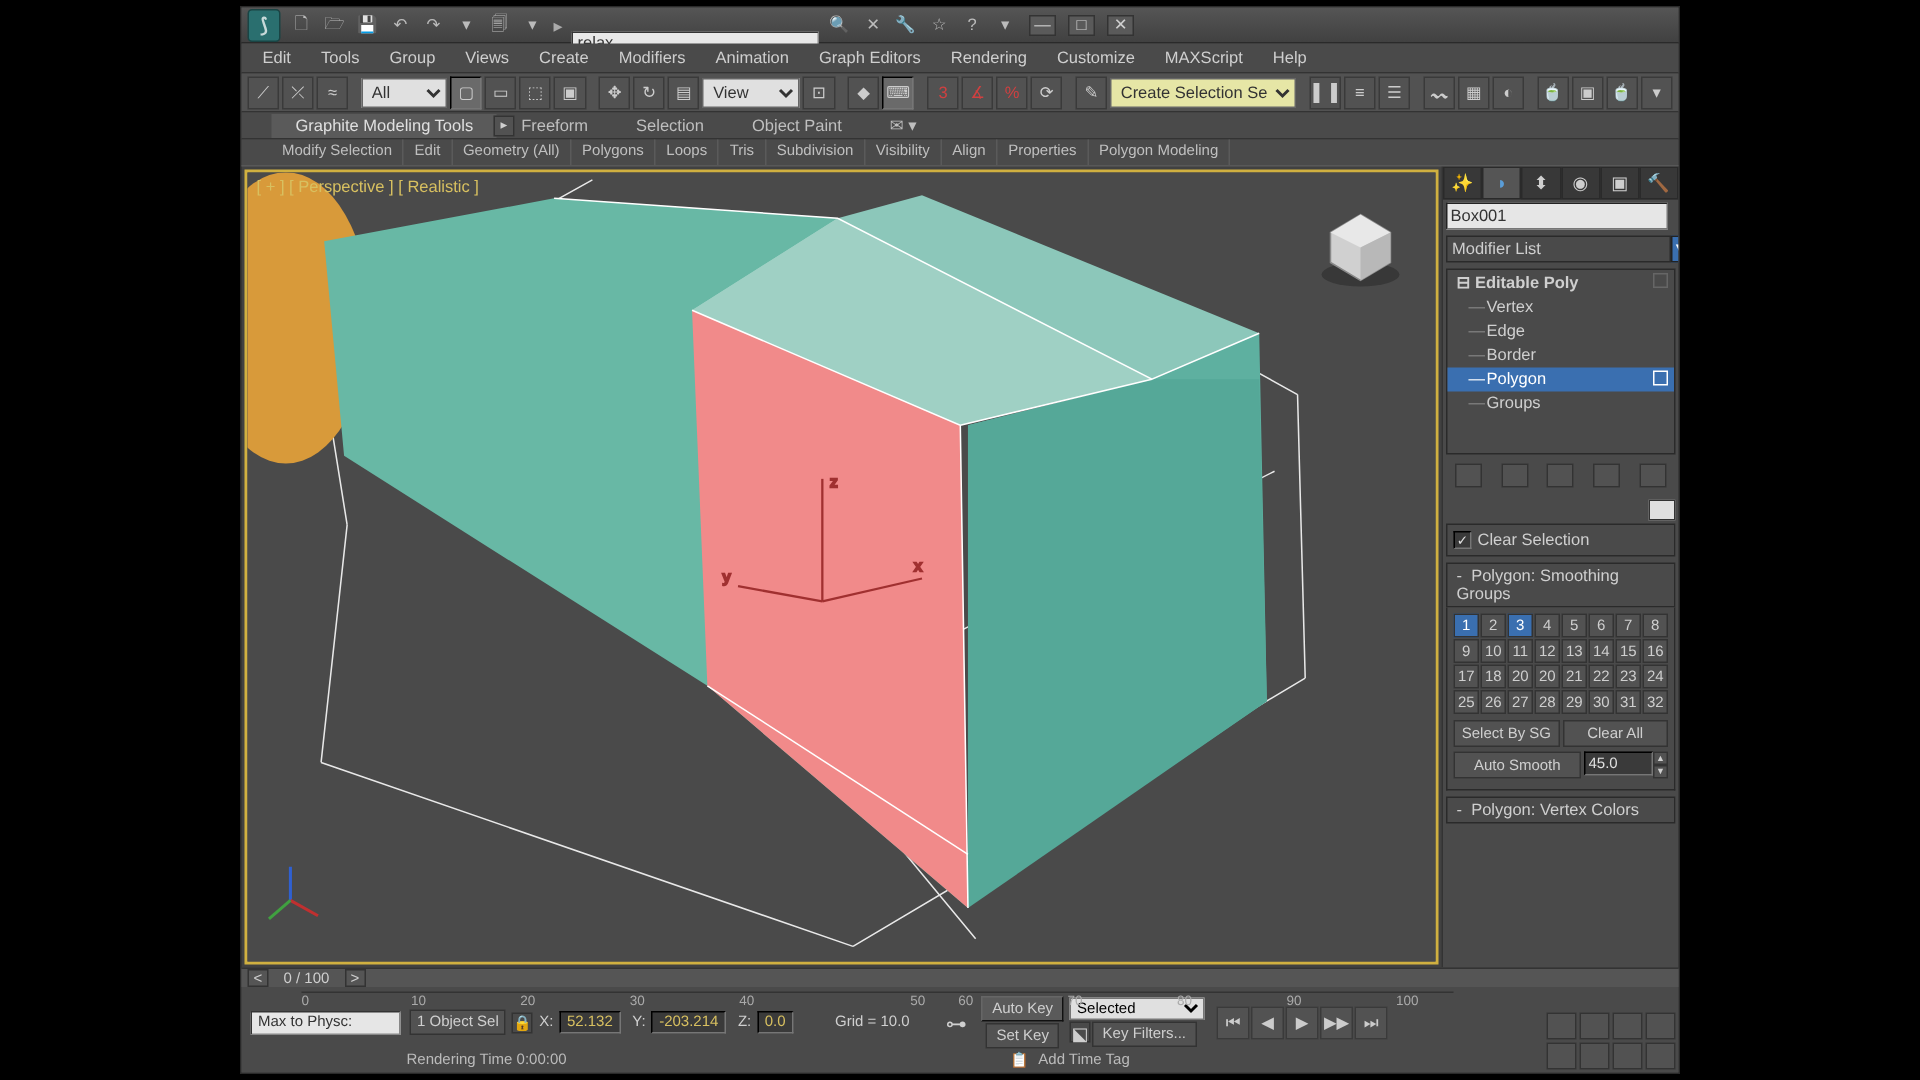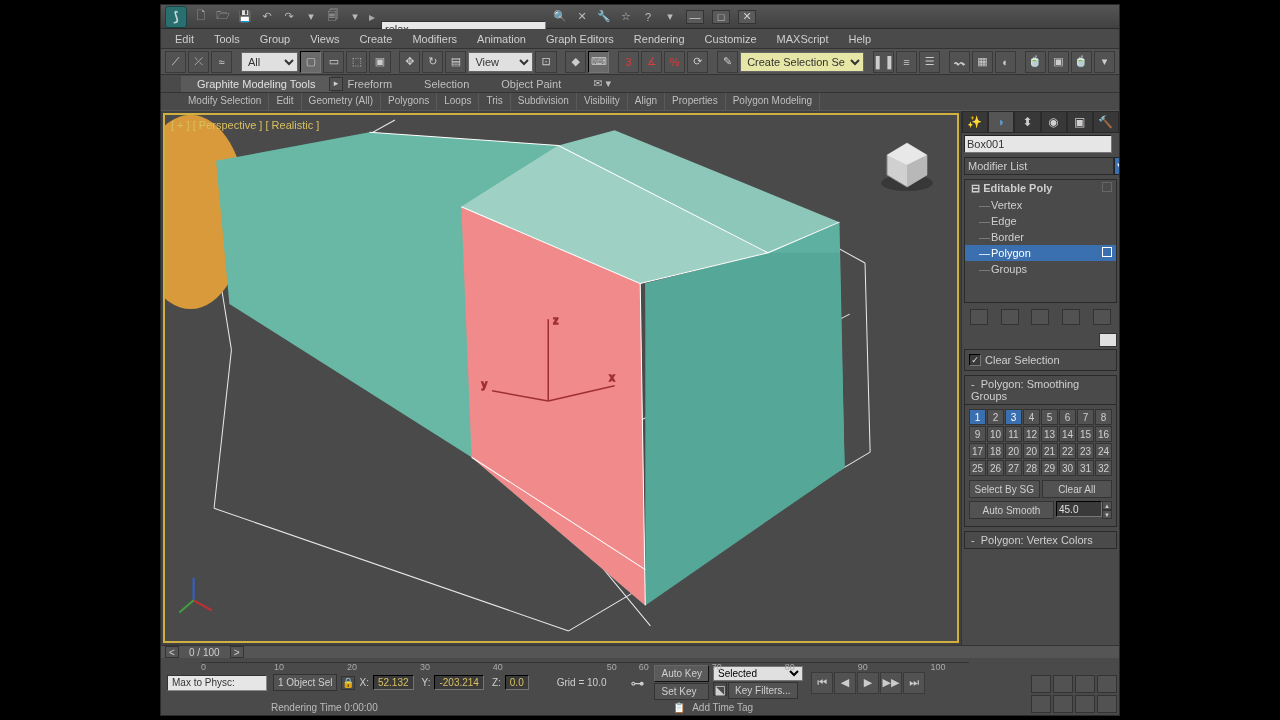--- a/index.html
+++ b/index.html
@@ -361,21 +361,21 @@
       <div style="background:#525252;border:1px solid #333;padding:2px 4px;">1 Object Sel</div>
       <div style="width:14px;height:14px;border:1px solid #333;">🔒</div>
       <span>X:</span>
         <span class="sfield">52.132</span>
       <span>Y:</span>
         <span class="sfield">-203.214</span>
       <span>Z:</span>
         <span class="sfield">0.0</span>
       <span style="margin-left:20px;">Grid = 10.0</span>
       <div style="width:20px;font-size:14px;margin-left:20px;">⊶</div>
-      <div style="display:flex;flex-direction:column;gap:1px;">
+      <div style="display:flex;flex-direction:column;gap:1px;align-items:center;">
         <div class="sbtn auto">Auto Key</div>
         <div class="sbtn">Set Key</div>
       </div>
       <div style="display:flex;flex-direction:column;gap:1px;">
         <select style="background:#e0e0e0;font-size:10px;width:90px;"><option>Selected</option></select>
         <div style="display:flex;gap:1px;">
             <div style="width:14px;height:14px;border:1px solid #333;font-size:12px;text-align:center;">⬕</div>
             <div class="sbtn" style="font-size:10px;">Key Filters...</div>
           </div>
       </div>

